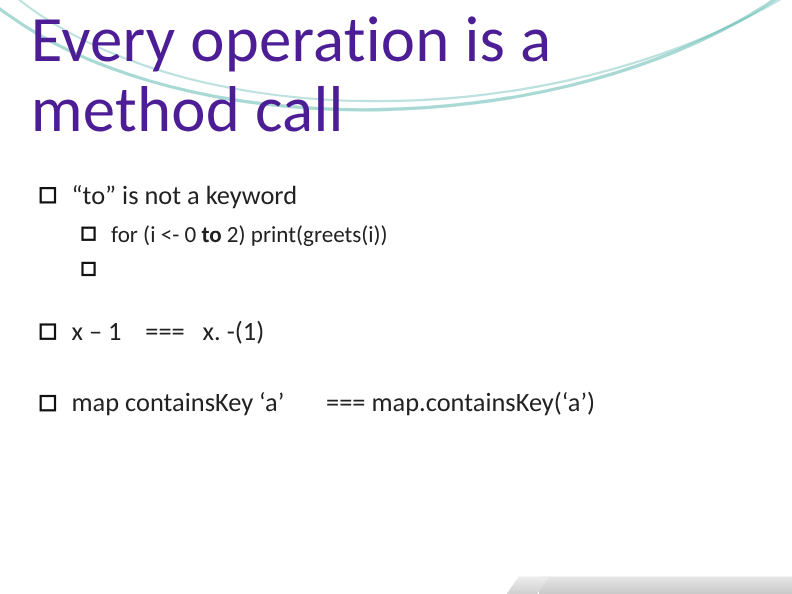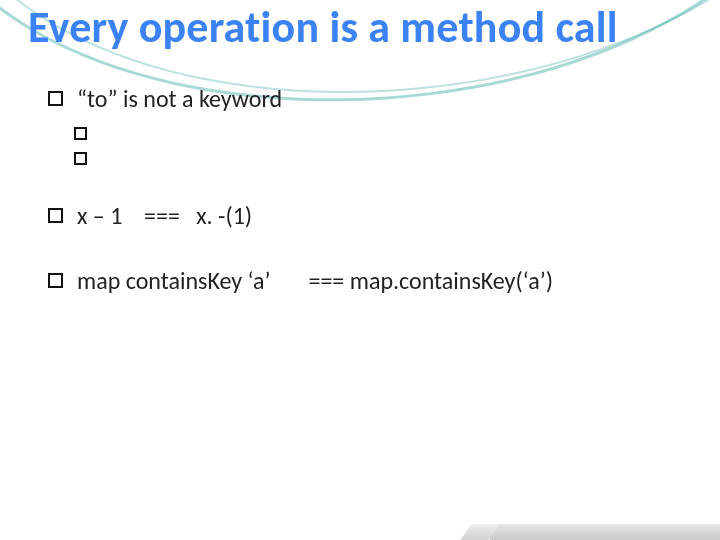--- a/index.html
+++ b/index.html
@@ -52,33 +52,33 @@
     height: 16px;
     background: linear-gradient(to top, #d0d0d0, #eeeeee);
     transform: skewX(-35deg);
   }
   .slide {
     padding: 0 28px 0 28px;
     position: relative;
     z-index: 1;
   }
   h1.title {
-    font-size: 44px;
-    font-weight: 700;
-    color: #3b82f6;
+    font-size: 59px;
+    font-weight: 400;
+    color: #4c1d95;
     line-height: 1.08;
     padding-top: 4px;
     padding-bottom: 18px;
     letter-spacing: 0.2px;
   }
   ul { list-style: none; }
   li.lvl1 {
     font-size: 24px;
     color: #222;
-    margin: 14px 0 8px 20px;
+    margin: 14px 0 8px 8px;
     display: flex;
     align-items: flex-start;
     gap: 14px;
   }
   li.lvl1.spaced { margin-top: 36px; text-align: right; }
   li.lvl2 {
     font-size: 21px;
     color: #222;
     margin: 6px 0 4px 46px;
     display: flex;
@@ -107,20 +107,21 @@
   <h1 class="title">Every operation is a method call</h1>
 
   <ul>
     <li class="lvl1">
       <span class="box"></span>
       <span class="txt">“to” is not a keyword</span>
     </li>
 
     <li class="lvl2">
       <span class="box"></span>
+      <span class="txt"><span>for (i &lt;- 0 </span><b>to</b><span> 2) print(greets(i))</span></span>
     </li>
 
     <li class="lvl2">
       <span class="box"></span>
     </li>
 
     <li class="lvl1 spaced">
       <span class="box"></span>
       <span class="txt">x – 1    ===   x. -(1)</span>
     </li>

